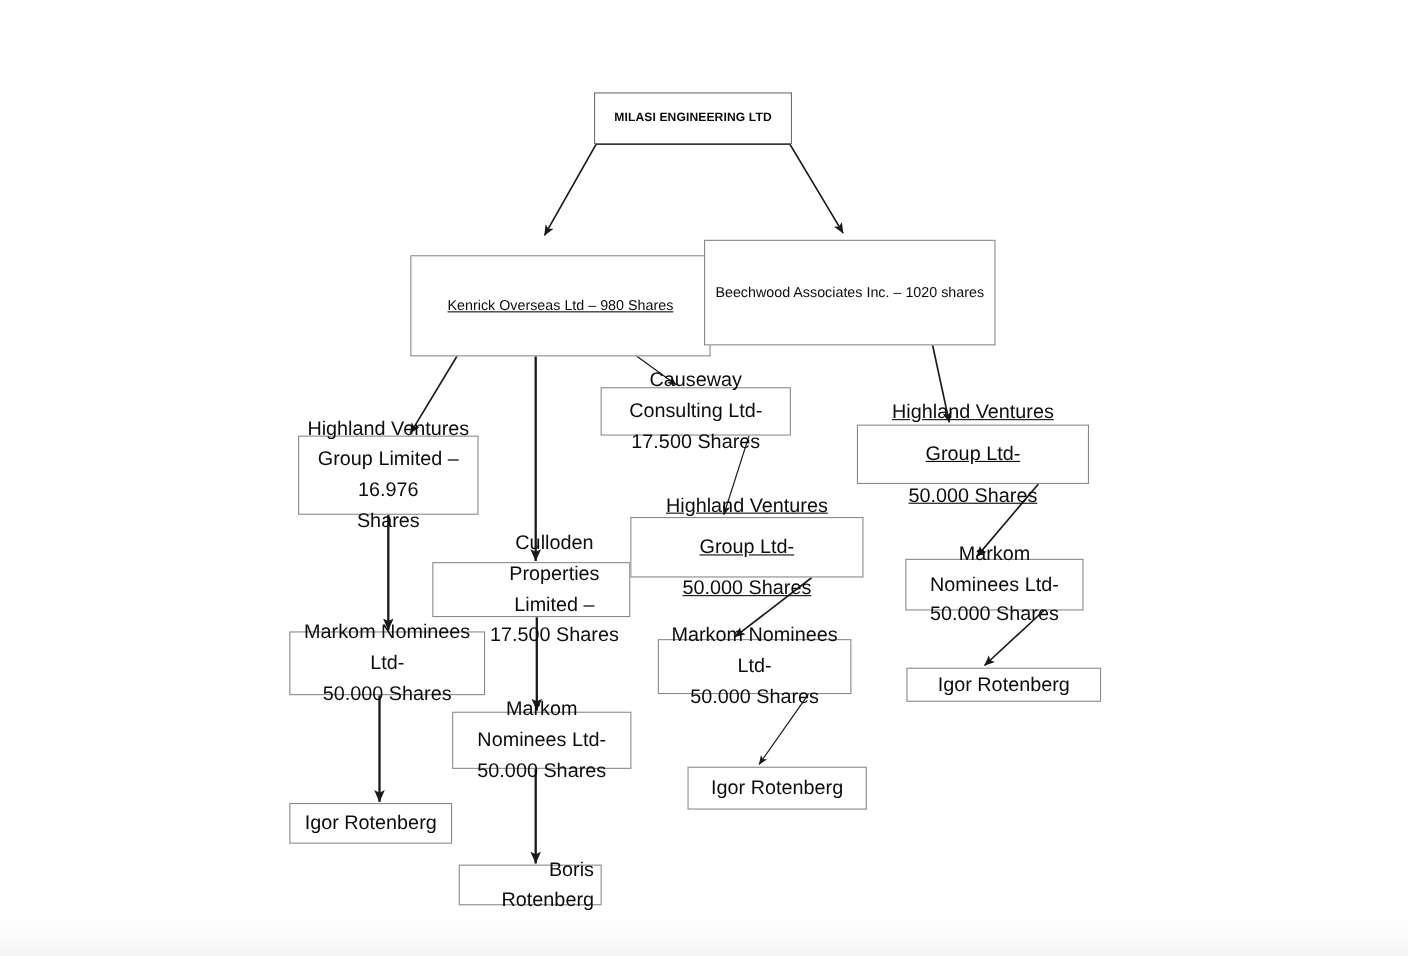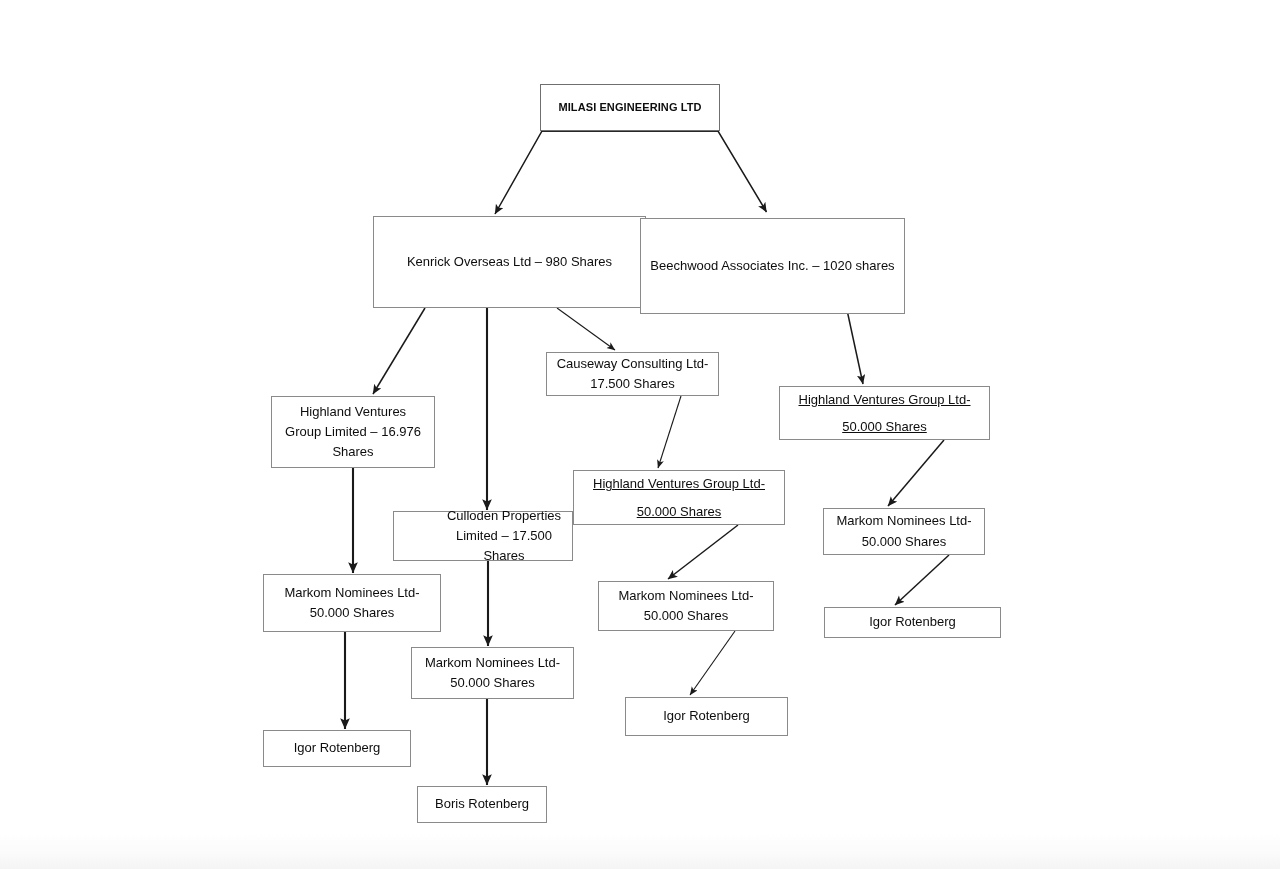--- a/index.html
+++ b/index.html
@@ -26,21 +26,21 @@
   .node {
     position: absolute;
     box-sizing: border-box;
     background: #ffffff;
     border: 1px solid #8a8a8a;
     display: flex;
     align-items: center;
     justify-content: center;
     text-align: center;
     color: #0d0d0d;
-    font-size: 13px;
+    font-size: 18px;
     line-height: 1.55;
     padding: 2px 6px;
     white-space: pre-line;
     z-index: 2;
   }
   .node.root {
     font-weight: bold;
     font-size: 11px;
     letter-spacing: 0.1px;
     border-color: #6f6f6f;
@@ -100,21 +100,21 @@
         <path d="M488,561 L488,646" class="edge-line edge-thick" marker-end="url(#ah-thick)"></path>
         <path d="M345,632 L345,729" class="edge-line edge-thick" marker-end="url(#ah-thick)"></path>
         <path d="M487,699 L487,785" class="edge-line edge-thick" marker-end="url(#ah-thick)"></path>
         <path d="M735,631 L690,695" class="edge-line edge-thin" marker-end="url(#ah-thin)"></path>
         <path d="M949,555 L895,605" class="edge-line edge-med" marker-end="url(#ah-med)"></path>
       </g>
   </svg>
 
   <div id="nodes">
       <div class="node root" style="left: 540px; top: 84px; width: 180px; height: 47px;"><span>MILASI ENGINEERING LTD</span></div>
-      <div class="node tier2" style="left: 373px; top: 216px; width: 273px; height: 92px;"><span>Kenrick Overseas Ltd – 980 Shares</span></div>
+      <div class="node tier2" style="left: 373px; top: 232px; width: 273px; height: 92px; text-decoration: underline;"><span>Kenrick Overseas Ltd – 980 Shares</span></div>
       <div class="node tier2" style="left: 640px; top: 218px; width: 265px; height: 96px;"><span>Beechwood Associates Inc. – 1020 shares</span></div>
       <div class="node plain" style="left: 546px; top: 352px; width: 173px; height: 44px;"><span>Causeway Consulting Ltd-
 17.500 Shares</span></div>
       <div class="node plain" style="left: 271px; top: 396px; width: 164px; height: 72px;"><span>Highland Ventures
 Group Limited – 16.976
 Shares</span></div>
       <div class="node loose" style="left: 779px; top: 386px; width: 211px; height: 54px;"><span>Highland Ventures Group Ltd-
 50.000 Shares</span></div>
       <div class="node loose" style="left: 573px; top: 470px; width: 212px; height: 55px;"><span>Highland Ventures Group Ltd-
 50.000 Shares</span></div>

